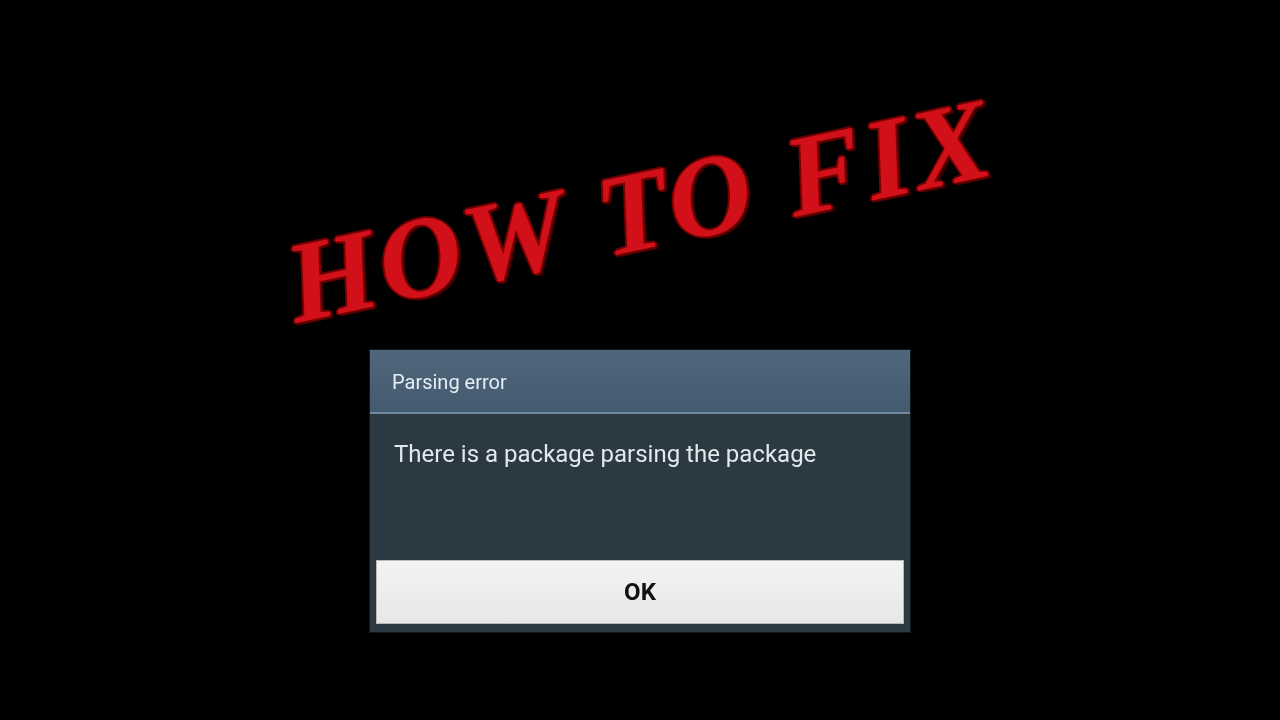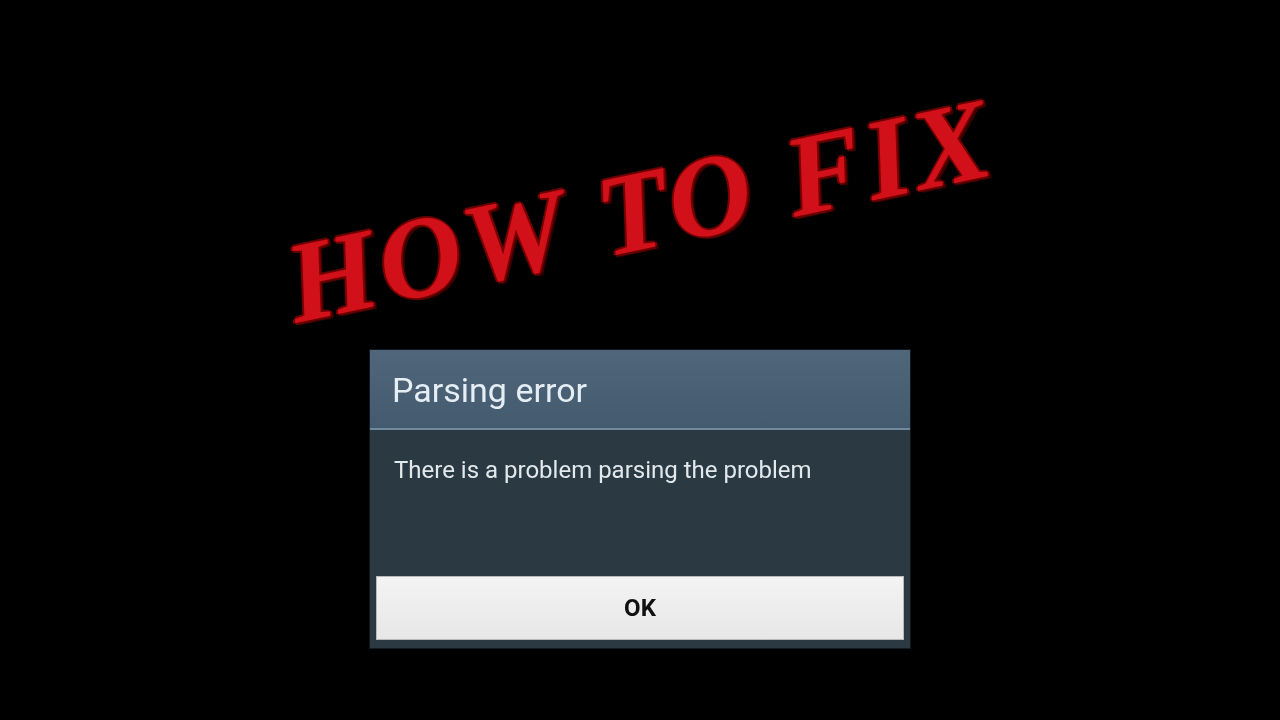--- a/index.html
+++ b/index.html
@@ -40,21 +40,21 @@
     left: 370px;
     top: 350px;
     width: 540px;
     background: #21313a;
     box-shadow: 0 0 0 1px #121a1f;
   }
   .dialog-title {
     background: #4a6075;
     background: linear-gradient(#50667b, #445a6f);
     color: #e6eef5;
-    font-size: 34px;
+    font-size: 20px;
     font-weight: 400;
     padding: 20px 28px 18px 22px;
     border-bottom: 2px solid #708aa0;
   }
   .dialog-body {
     background: #2a3942;
     color: #e2e9ed;
     font-size: 24px;
     line-height: 1.35;
     padding: 24px 24px 50px 24px;
@@ -80,19 +80,19 @@
 </style>
 </head>
 <body>
 
 <div class="stage">
 
   <div class="graffiti">HOW TO FIX</div>
 
   <div class="dialog">
     <div class="dialog-title">Parsing error</div>
-    <div class="dialog-body">There is a problem parsing the problem</div>
+    <div class="dialog-body">There is a package parsing the package</div>
     <div class="dialog-footer">
       <button class="ok-button">OK</button>
     </div>
   </div>
 
 </div>
 
 </body></html>

